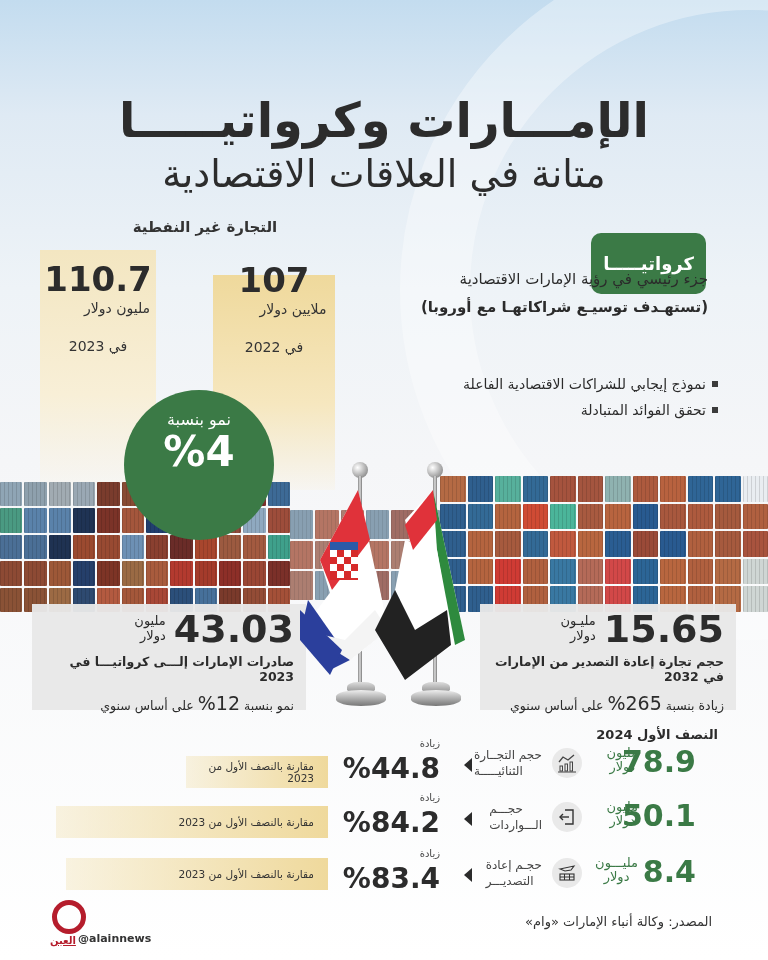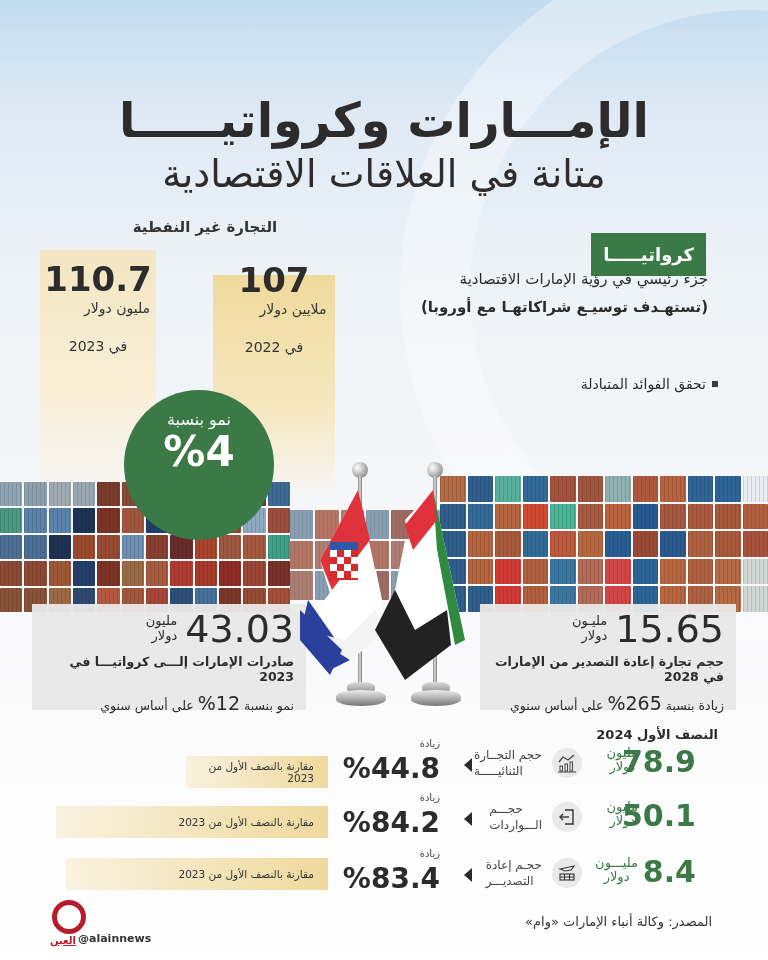--- a/index.html
+++ b/index.html
@@ -53,21 +53,21 @@
     position: absolute; left: 124px; top: 390px; width: 150px; height: 150px;
     border-radius: 50%; background: #3b7a46; color: #fff; text-align: center;
     direction: rtl;
   }
   .growth-circle .lbl { font-size: 16px; margin-top: 20px; }
   .growth-circle .val { font-weight: bold; font-size: 42px; line-height: 1.1; }
 
   
   .tag {
     position: absolute; background: #3b7a46; color: #fff; font-weight: bold;
-    font-size: 18px; padding: 11px 12px; direction: rtl;
+    font-size: 18px; padding: 20px 12px; direction: rtl; border-radius: 10px;
   }
   .info-line { position: absolute; right: 60px; font-size: 15px; color: #2b2b2b; direction: rtl; text-align: right; }
   .info-line.bold { font-weight: bold; margin-left: 32px; }
   .bullet-list { position: absolute; right: 50px; top: 376px; direction: rtl; list-style: none; }
   .bullet-list li { font-size: 14px; margin-bottom: 10px; display: flex; align-items: center; gap: 6px; }
   .bullet-sq { width: 6px; height: 6px; background: #3b3b3b; display: inline-block; }
 
   
   .containers { position: absolute; left: 0; top: 470px; width: 768px; height: 150px; }
   .stack { position: absolute; display: grid; gap: 2px; }
@@ -81,21 +81,21 @@
   .base2 { position: absolute; width: 28px; height: 12px; border-radius: 40%; background: linear-gradient(180deg,#ddd,#888); }
 
   
   .card {
     position: absolute; top: 604px; height: 106px; background: rgba(232,232,232,0.96);
     direction: rtl;
   }
   .card.left { left: 32px; width: 274px; }
   .card.right { left: 480px; width: 256px; }
   .card-top { display: flex; align-items: center; gap: 8px; padding: 6px 12px 0 0; }
-  .card-num { font-weight: normal; font-size: 38px; color: #2c2c2c; direction: ltr; line-height: 1; }
+  .card-num { font-weight: bold; font-size: 38px; color: #2c2c2c; direction: ltr; line-height: 1; }
   .card-unit { font-size: 13px; line-height: 1.15; }
   .card-desc { font-weight: bold; font-size: 12.5px; padding: 6px 12px 0 0; }
   .card-growth { font-size: 12.5px; padding: 8px 12px 0 0; }
   .card-growth .pct { font-size: 19px; }
 
   
   .h1-title { position: absolute; top: 727px; right: 50px; font-weight: bold; font-size: 13px; direction: rtl; }
   .row { position: absolute; left: 0; width: 768px; height: 50px; }
   .row .num { position: absolute; right: 72px; font-weight: bold; font-size: 30px; color: #3b7a46; direction: ltr; }
   .row .unit { position: absolute; right: 130px; font-size: 13px; color: #3b7a46; direction: rtl; text-align: center; line-height: 1.1; }
@@ -130,20 +130,24 @@
   <div class="stat-col c2022">
     <div class="stat-num" style="margin-top:-12px">107</div>
     <div class="stat-unit">ملايين دولار</div>
     <div class="stat-year">في 2022</div>
   </div>
 
   <div class="tag" style="top:233px; right:62px;">كرواتيـــــا</div>
   <div class="info-line" style="top:270px;">جزء رئيسي في رؤية الإمارات الاقتصادية</div>
   <div class="info-line bold" style="top:298px;">(تستهـدف توسيـع شراكاتهـا مع أوروبا)</div>
   <ul class="bullet-list">
+    <li>
+        <span class="bullet-sq"></span>
+        <span>نموذج إيجابي للشراكات الاقتصادية الفاعلة</span>
+      </li>
     <li>
         <span class="bullet-sq"></span>
         <span>تحقق الفوائد المتبادلة</span>
       </li>
   </ul>
 
   <div class="containers">
     <div class="stack" style="left:0; top:12px; width:290px; height:130px; grid-template-columns: repeat(12, 1fr); grid-template-rows: repeat(5,1fr);">
       <div class="box" style="background-color:#8fa5b5"></div>
         <div class="box" style="background-color:#8ea0ad"></div>
@@ -312,21 +316,21 @@
   </div>
 
   <div class="card right">
     <div class="card-top">
       <div class="card-num">15.65</div>
       <div class="card-unit">
         <div>مليـون</div>
         <div>دولار</div>
       </div>
     </div>
-    <div class="card-desc">حجم تجارة إعادة التصدير من الإمارات في 2028</div>
+    <div class="card-desc">حجم تجارة إعادة التصدير من الإمارات في 2032</div>
     <div class="card-growth">
       <span>زيادة بنسبة</span>
       <span class="pct">265%</span>
       <span>على أساس سنوي</span>
     </div>
   </div>
 
   <div class="flag-wrap" style="left:300px; top:460px; width:100px; height:250px;">
     <div class="finial" style="left:52px; top:2px;"></div>
     <div class="pole" style="left:58px; top:16px; height:210px;"></div>

